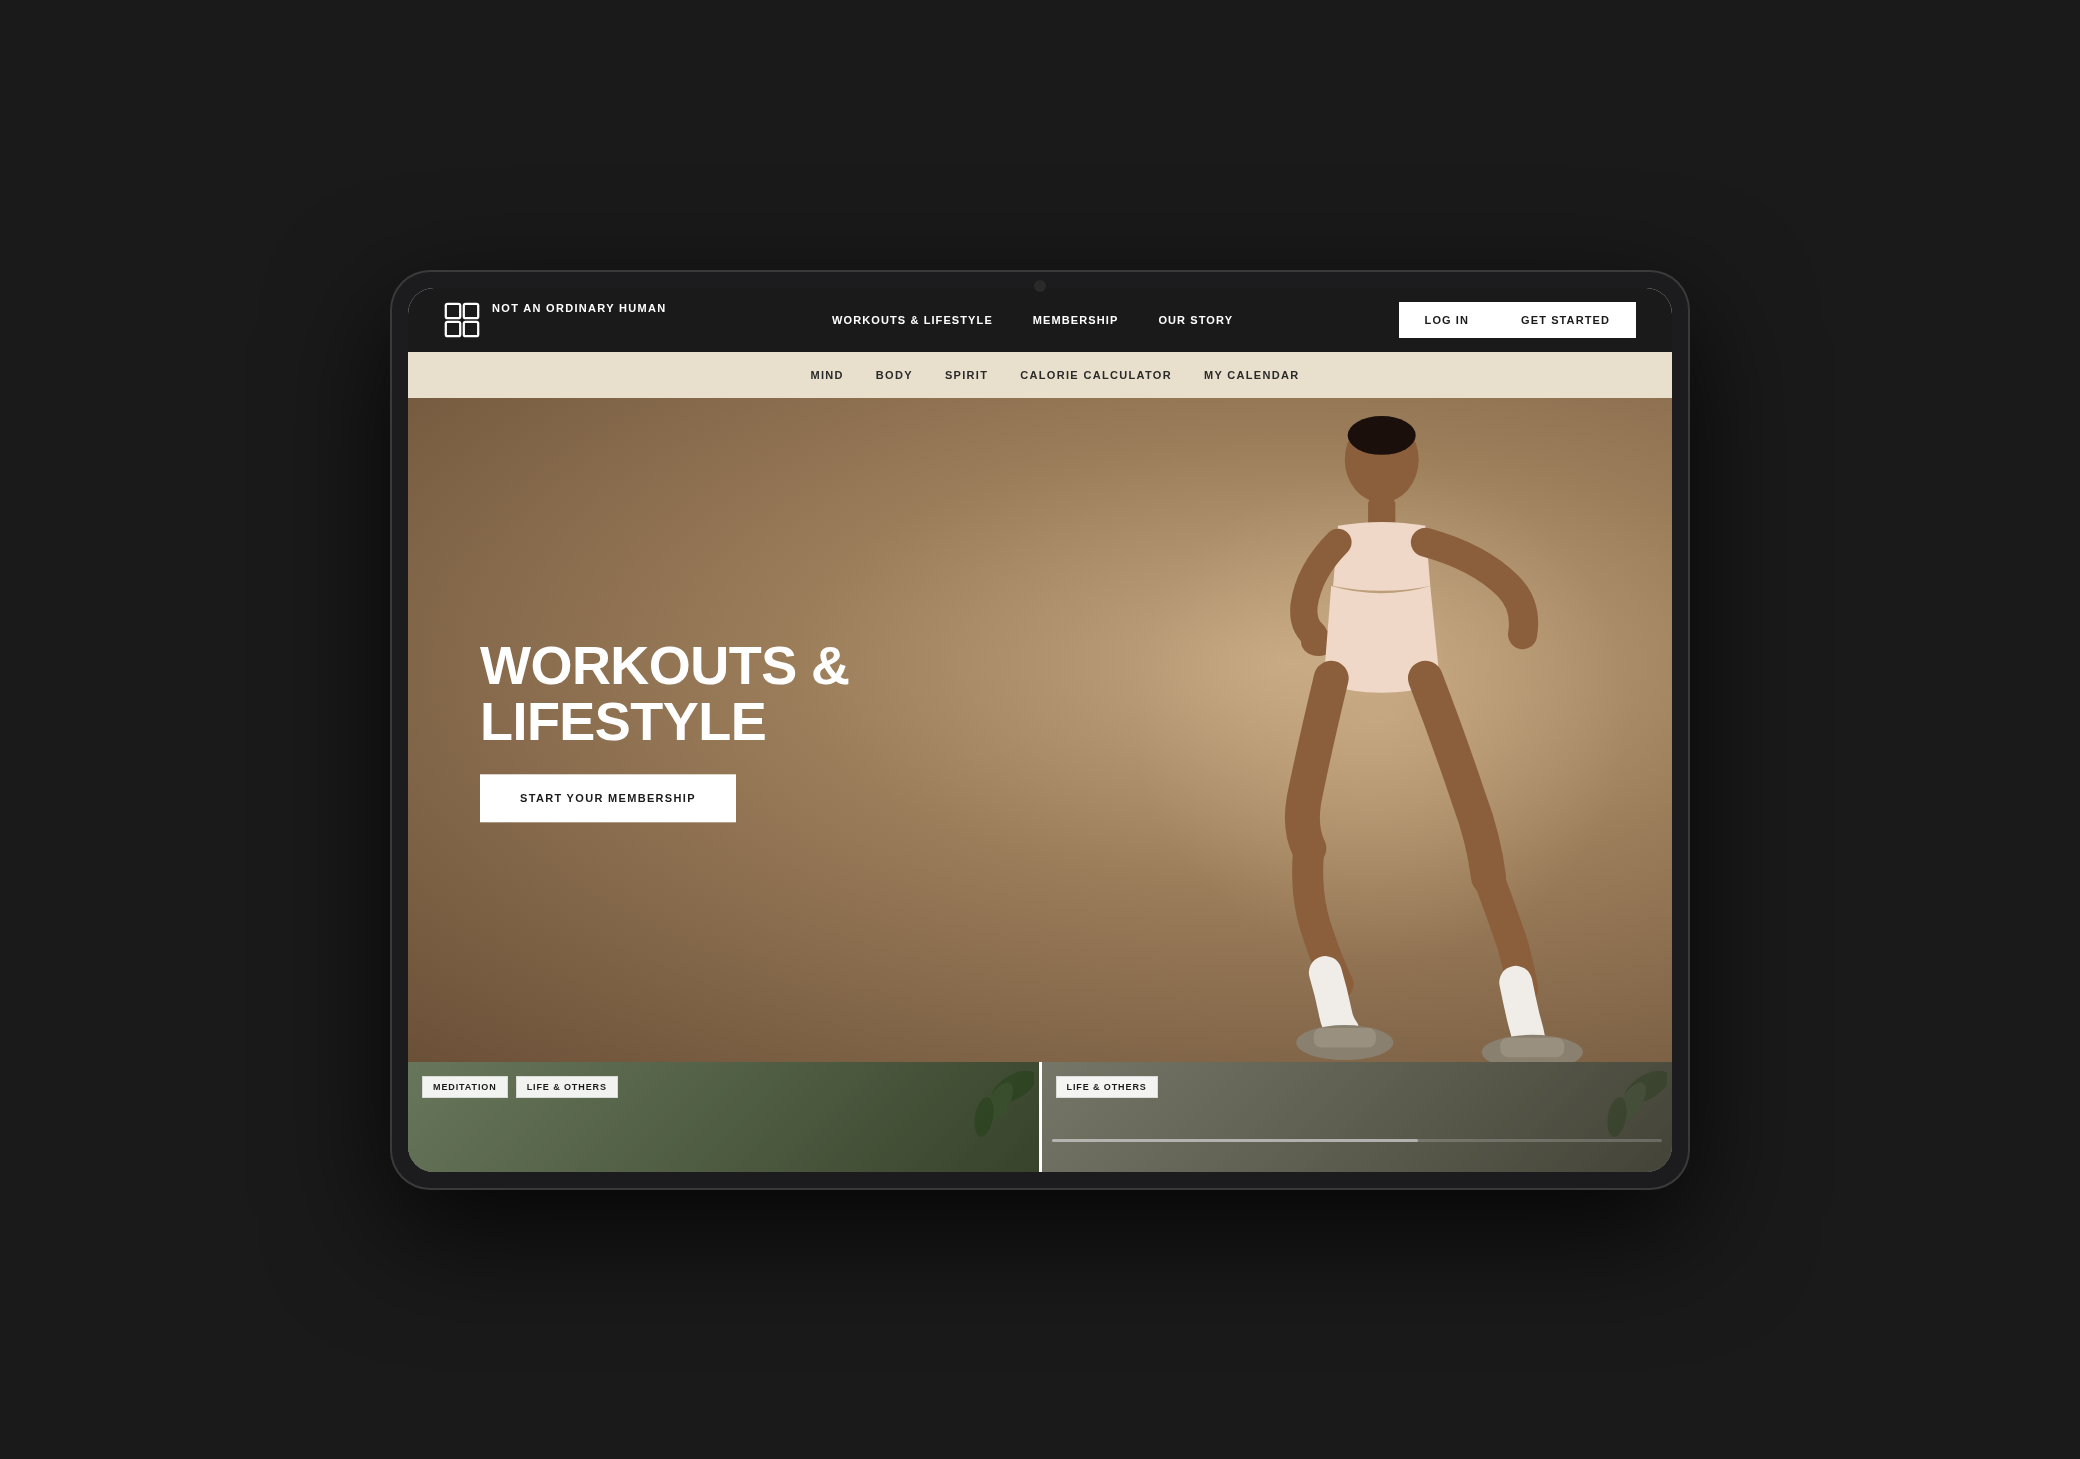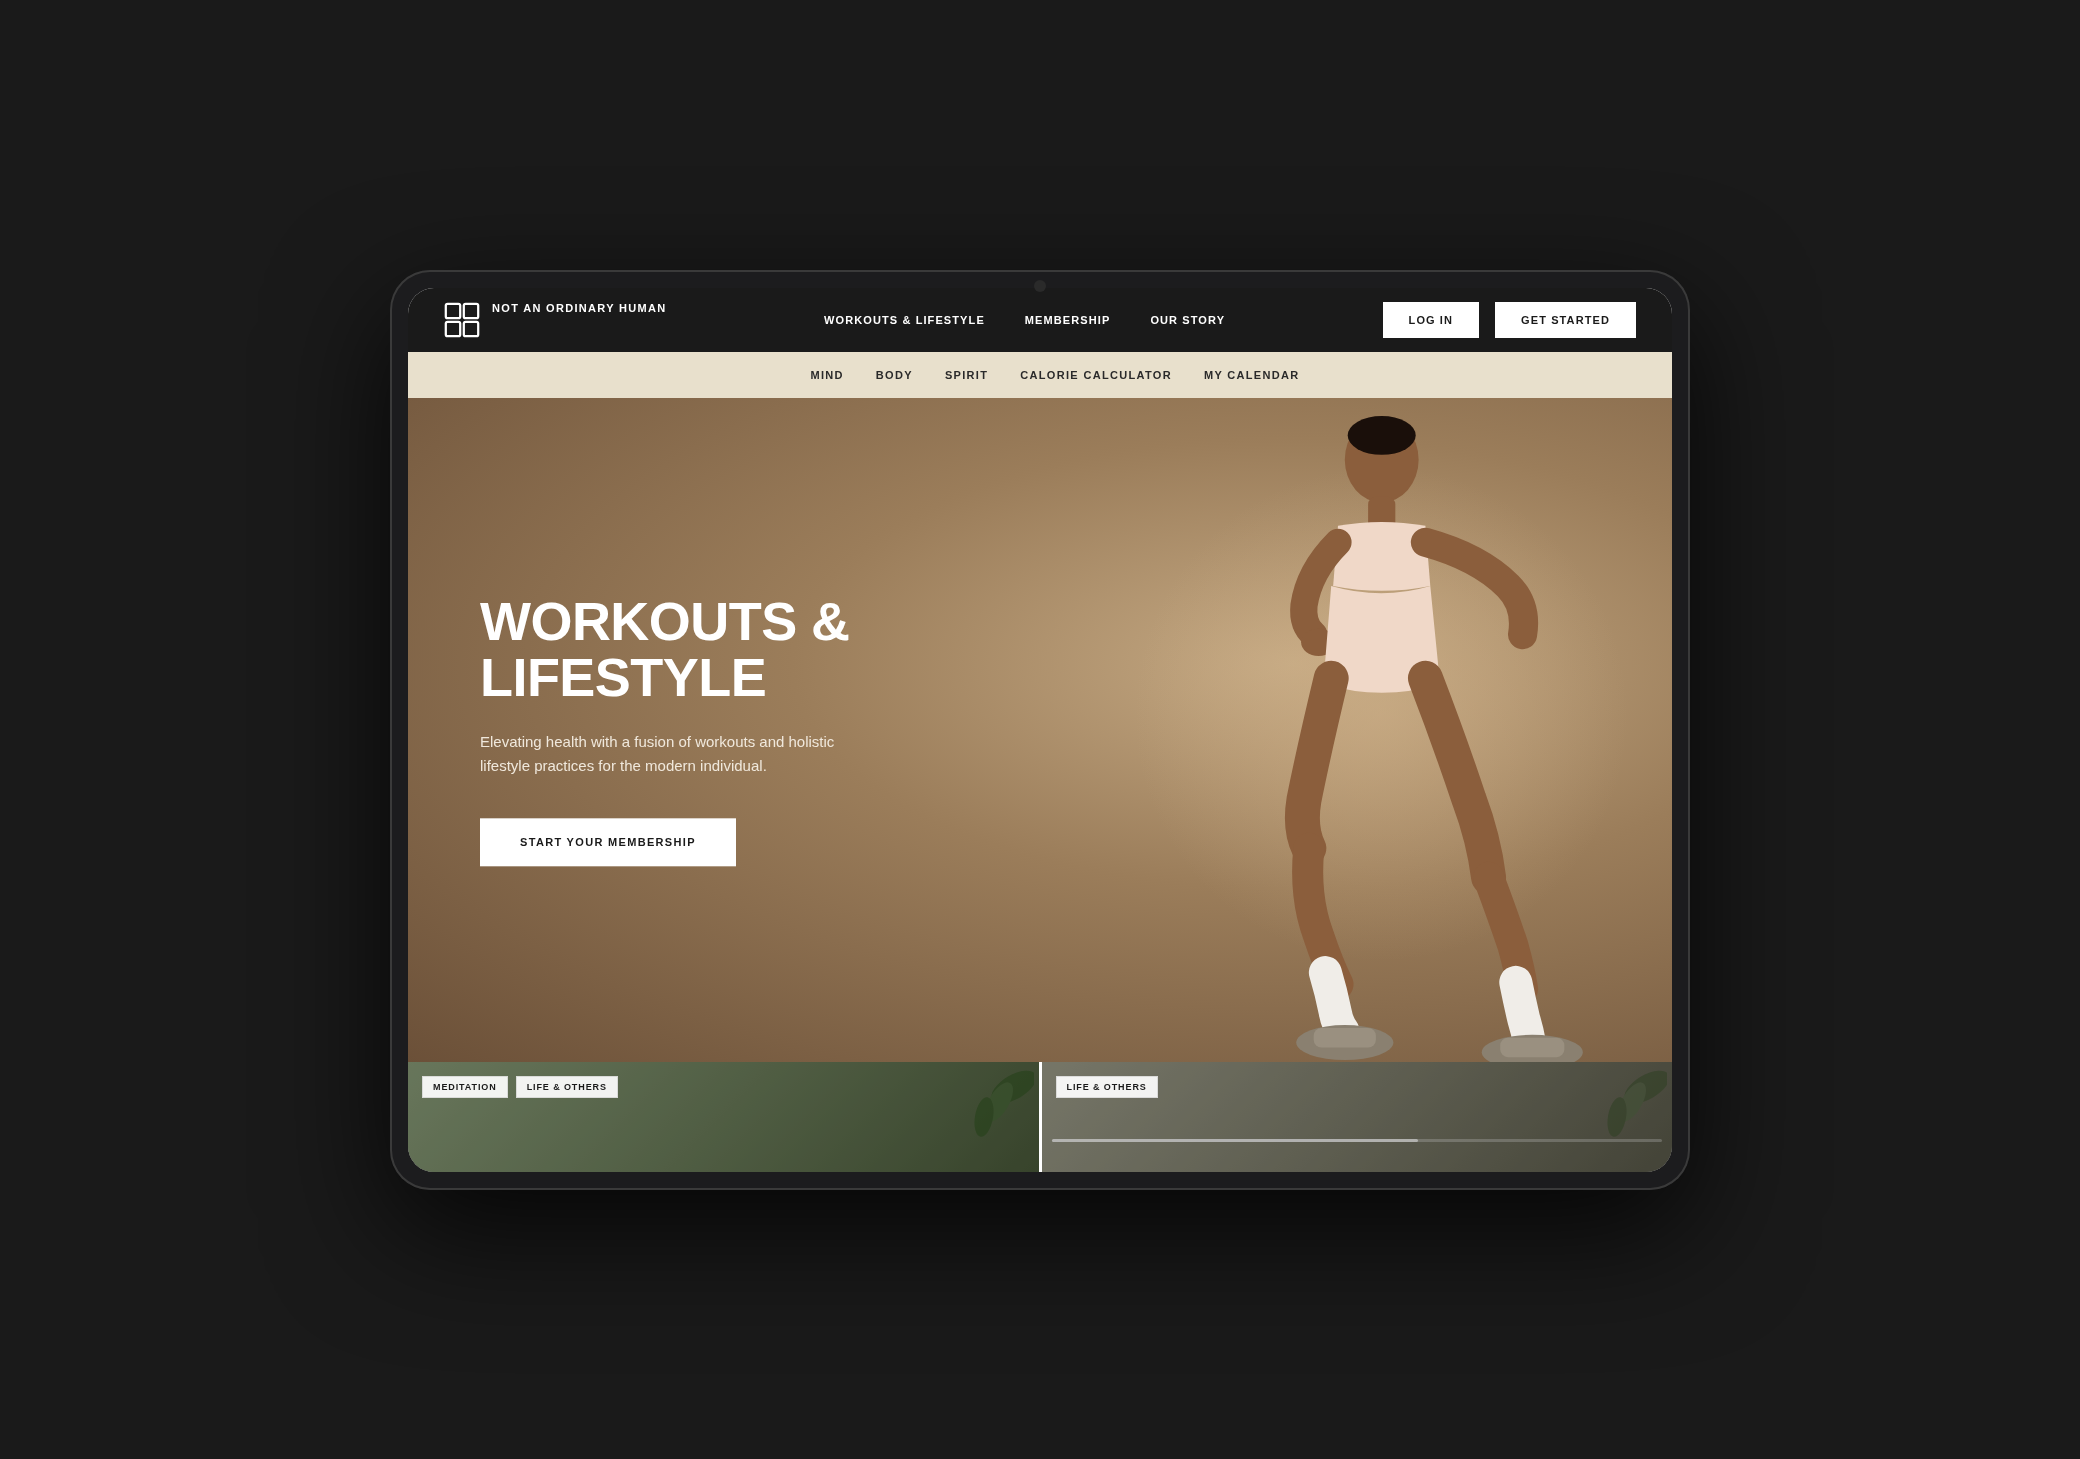--- a/index.html
+++ b/index.html
@@ -75,21 +75,21 @@
       font-size: 11px;
       font-weight: 600;
       letter-spacing: 0.1em;
       text-transform: uppercase;
       cursor: pointer;
       text-decoration: none;
     }
 
     .nav-buttons {
       display: flex;
-      gap: 16px;
+      gap: 0;
     }
 
     .btn-login {
       background: #fff;
       color: #1a1a1a;
       border: 2px solid #fff;
       padding: 10px 24px;
       font-size: 11px;
       font-weight: 700;
       letter-spacing: 0.1em;
@@ -360,21 +360,20 @@
           <ellipse cx="272" cy="680" rx="50" ry="18" fill="#8a8070"></ellipse>
           <rect x="240" y="665" width="64" height="20" rx="8" fill="#9a9080"></rect>
 
           <ellipse cx="465" cy="690" rx="52" ry="18" fill="#8a8070"></ellipse>
           <rect x="432" y="675" width="66" height="20" rx="8" fill="#9a9080"></rect>
         </svg>
       </div>
 
       <div class="hero-content">
         <h1 class="hero-title">WORKOUTS &amp; LIFESTYLE</h1>
-        <p class="hero-subtitle">Elevating health with a fusion of workouts and holistic lifestyle practices for the modern individual.</p>
         <button class="btn-membership">START YOUR MEMBERSHIP</button>
       </div>
     </section>
 
     <div class="cards-strip">
 
       <div class="card-preview">
         <div class="card-bg card-bg-1" style="width:100%;height:100%;position:relative;">
 
           <svg style="position:absolute;right:5px;top:5px;opacity:0.8;" width="70" height="70" viewBox="0 0 70 70">

